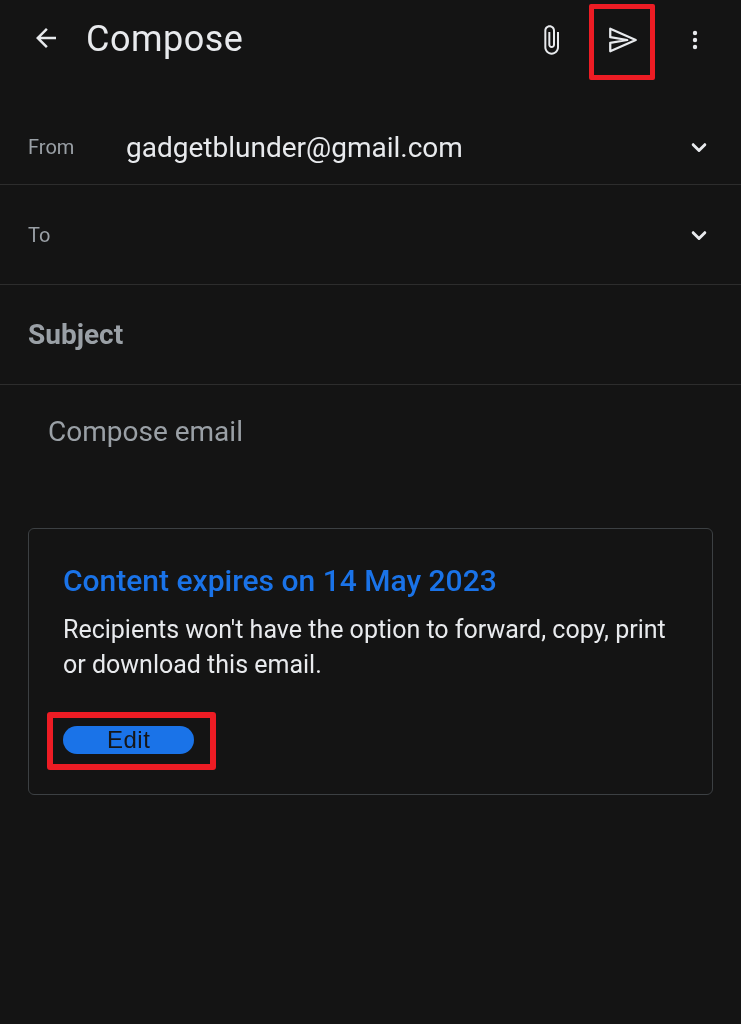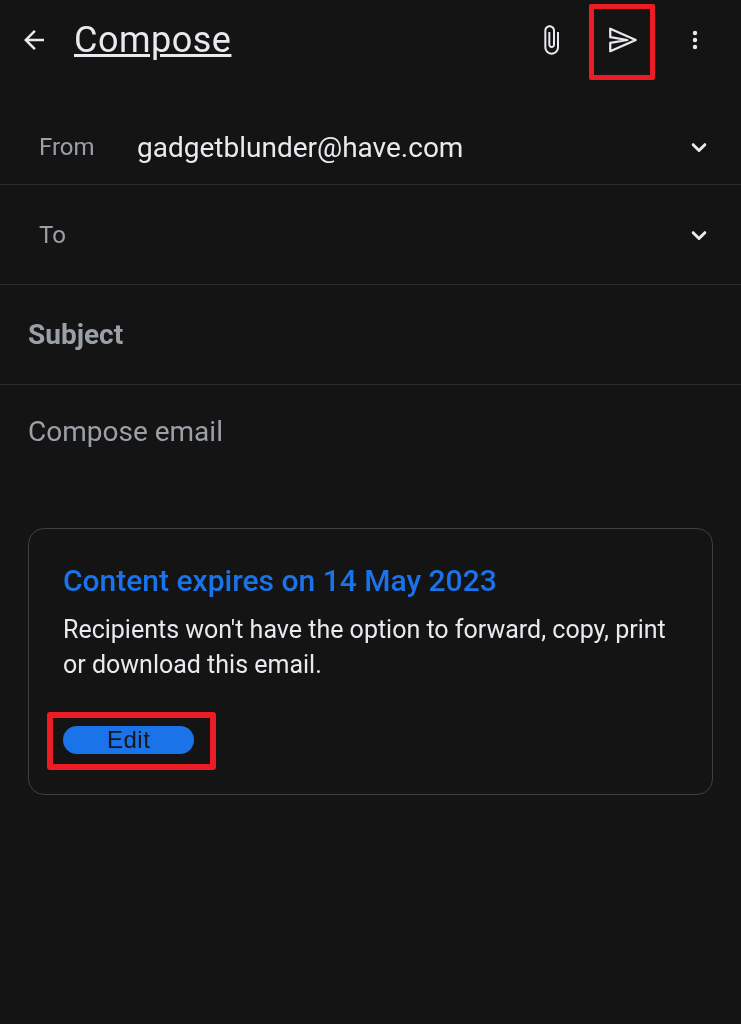--- a/index.html
+++ b/index.html
@@ -10,24 +10,22 @@
     body {
       width: 741px;
       height: 1024px;
       background: #141414;
       font-family: 'Roboto', 'Segoe UI', Arial, sans-serif;
       color: #e8eaed;
       overflow: hidden;
     }
     .header {
       display: flex;
-      align-items: center;
-      padding: 18px 24px 18px 14px;
+      padding: 18px 24px 18px 26px;
       height: 80px;
-      text-decoration: underline;
     }
     .back-btn {
       width: 40px;
       height: 40px;
       display: flex;
       align-items: center;
       justify-content: center;
       cursor: pointer;
       margin-right: 20px;
     }
@@ -70,24 +68,23 @@
       align-items: center;
       padding: 0 28px;
       border-bottom: 1px solid #2d2d2d;
       min-height: 100px;
     }
     .row-from {
       padding-top: 30px;
       min-height: 105px;
     }
     .row-label {
-      font-size: 24px;
+      font-size: 20px;
       color: #9aa0a6;
       min-width: 90px;
-      margin-left: 11px;
     }
     .row-value {
       font-size: 28px;
       color: #e8eaed;
       flex: 1;
       margin-left: 8px;
     }
     .chevron {
       width: 28px;
       height: 28px;
@@ -102,29 +99,30 @@
       align-items: center;
       border-bottom: 1px solid #2d2d2d;
       font-weight: bold;
     }
     .subject-placeholder {
       font-size: 28px;
       color: #9aa0a6;
     }
     .body-area {
       padding: 30px 40px 20px 28px;
+      margin-left: 20px;
     }
     .body-placeholder {
       font-size: 28px;
       color: #9aa0a6;
     }
     .confidential-card {
       margin: 60px 28px 0 28px;
       border: 1px solid #3c4043;
-      border-radius: 16px;
+      border-radius: 6px;
       padding: 34px 34px 40px 34px;
     }
     .card-title {
       font-size: 30px;
       color: #1a73e8;
       font-weight: 500;
       margin-bottom: 14px;
     }
     .card-desc {
       font-size: 25px;
@@ -185,21 +183,21 @@
         <circle cx="12" cy="5" r="2.2" fill="#e8eaed"></circle>
         <circle cx="12" cy="12" r="2.2" fill="#e8eaed"></circle>
         <circle cx="12" cy="19" r="2.2" fill="#e8eaed"></circle>
       </svg>
     </div>
   </div>
 </div>
 
 <div class="row row-from">
   <div class="row-label">From</div>
-  <div class="row-value">gadgetblunder@have.com</div>
+  <div class="row-value">gadgetblunder@gmail.com</div>
   <div class="chevron">
     <svg width="28" height="28" viewBox="0 0 24 24">
       <path d="M7 10l5 5 5-5" stroke="#e8eaed" stroke-width="2.5" fill="none" stroke-linecap="round" stroke-linejoin="round"></path>
     </svg>
   </div>
 </div>
 
 <div class="row">
   <div class="row-label">To</div>
   <div class="row-value"></div>

